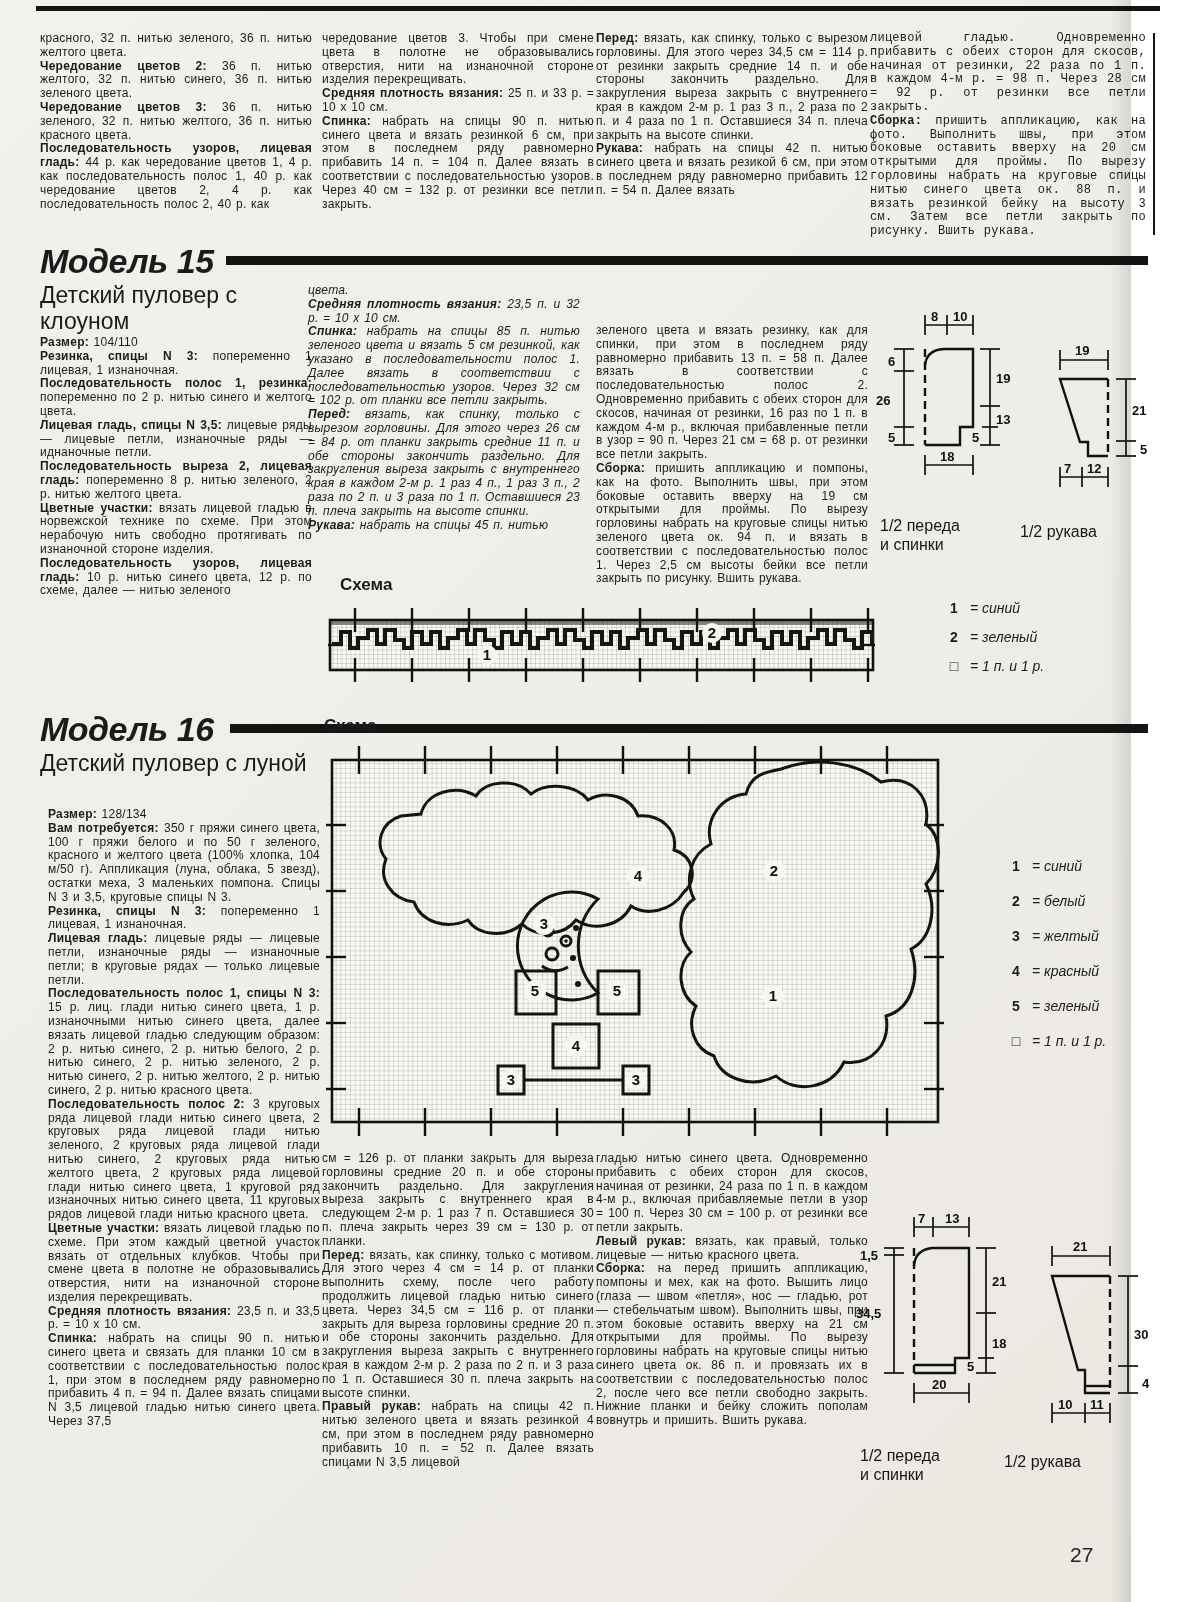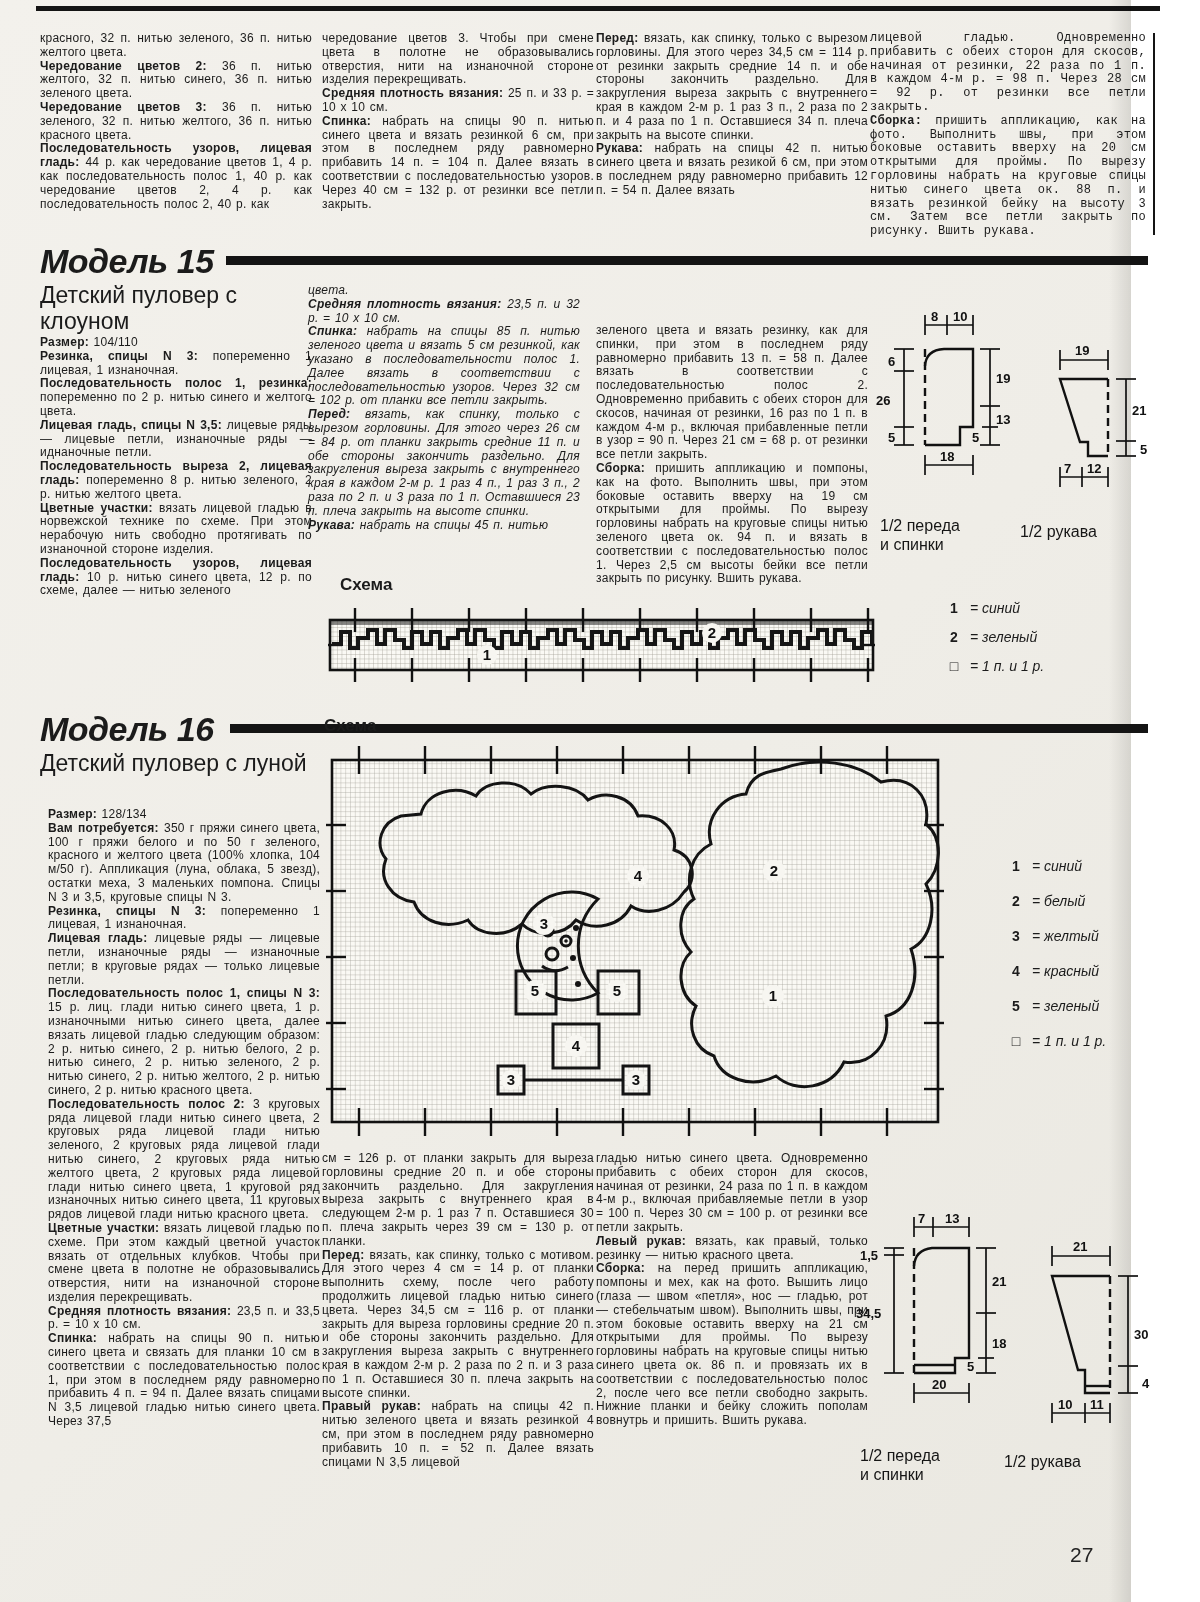--- a/index.html
+++ b/index.html
@@ -357,21 +357,21 @@
 
   <div class="abs col" style="left:322px;top:1152px;">
 
   <p> <span>см = 126 р. от планки закрыть для выреза горловины средние 20 п. и обе стороны закончить раздельно. Для закругления выреза закрыть с внутреннего края в следующем 2-м р. 1 раз 7 п. Оставшиеся 30 п. плеча закрыть через 39 см = 130 р. от планки.</span></p>
       <p><b>Перед:</b> <span>вязать, как спинку, только с мотивом. Для этого через 4 см = 14 р. от планки выполнить схему, после чего работу продолжить лицевой гладью нитью синего цвета. Через 34,5 см = 116 р. от планки закрыть для выреза горловины средние 20 п. и обе стороны закончить раздельно. Для закругления выреза закрыть с внутреннего края в каждом 2-м р. 2 раза по 2 п. и 3 раза по 1 п. Оставшиеся 30 п. плеча закрыть на высоте спинки.</span></p>
       <p><b>Правый рукав:</b> <span>набрать на спицы 42 п. нитью зеленого цвета и вязать резинкой 4 см, при этом в последнем ряду равномерно прибавить 10 п. = 52 п. Далее вязать спицами N 3,5 лицевой</span></p>
     </div>
   <div class="abs col" style="left:596px;top:1152px;">
 
   <p> <span>гладью нитью синего цвета. Одновременно прибавить с обеих сторон для скосов, начиная от резинки, 24 раза по 1 п. в каждом 4-м р., включая прибавляемые петли в узор = 100 п. Через 30 см = 100 р. от резинки все петли закрыть.</span></p>
-      <p><b>Левый рукав:</b> <span>вязать, как правый, только резинку — нитью красного цвета.</span></p>
+      <p><b>Левый рукав:</b> <span>вязать, как правый, только лицевые — нитью красного цвета.</span></p>
       <p><b>Сборка:</b> <span>на перед пришить аппликацию, помпоны и мех, как на фото. Вышить лицо (глаза — швом «петля», нос — гладью, рот — стебельчатым швом). Выполнить швы, при этом боковые оставить вверху на 21 см открытыми для проймы. По вырезу горловины набрать на круговые спицы нитью синего цвета ок. 86 п. и провязать их в соответствии с последовательностью полос 2, после чего все петли свободно закрыть. Нижние планки и бейку сложить пополам вовнутрь и пришить. Вшить рукава.</span></p>
     </div>
 
   <div class="abs" style="left:852px;top:1198px;width:330px;height:330px;">
     <svg width="330" height="240" viewBox="0 0 330 240">
       <g stroke="#111" stroke-width="2.4" fill="none">
         <path d="M62,68 Q63,52 80,50 L117,50 L117,160 L103,160 L103,175 L62,175"></path>
         <line x1="62" y1="50" x2="62" y2="175" stroke-dasharray="8 5"></line>
         <line x1="62" y1="167" x2="103" y2="167"></line>
       </g>

